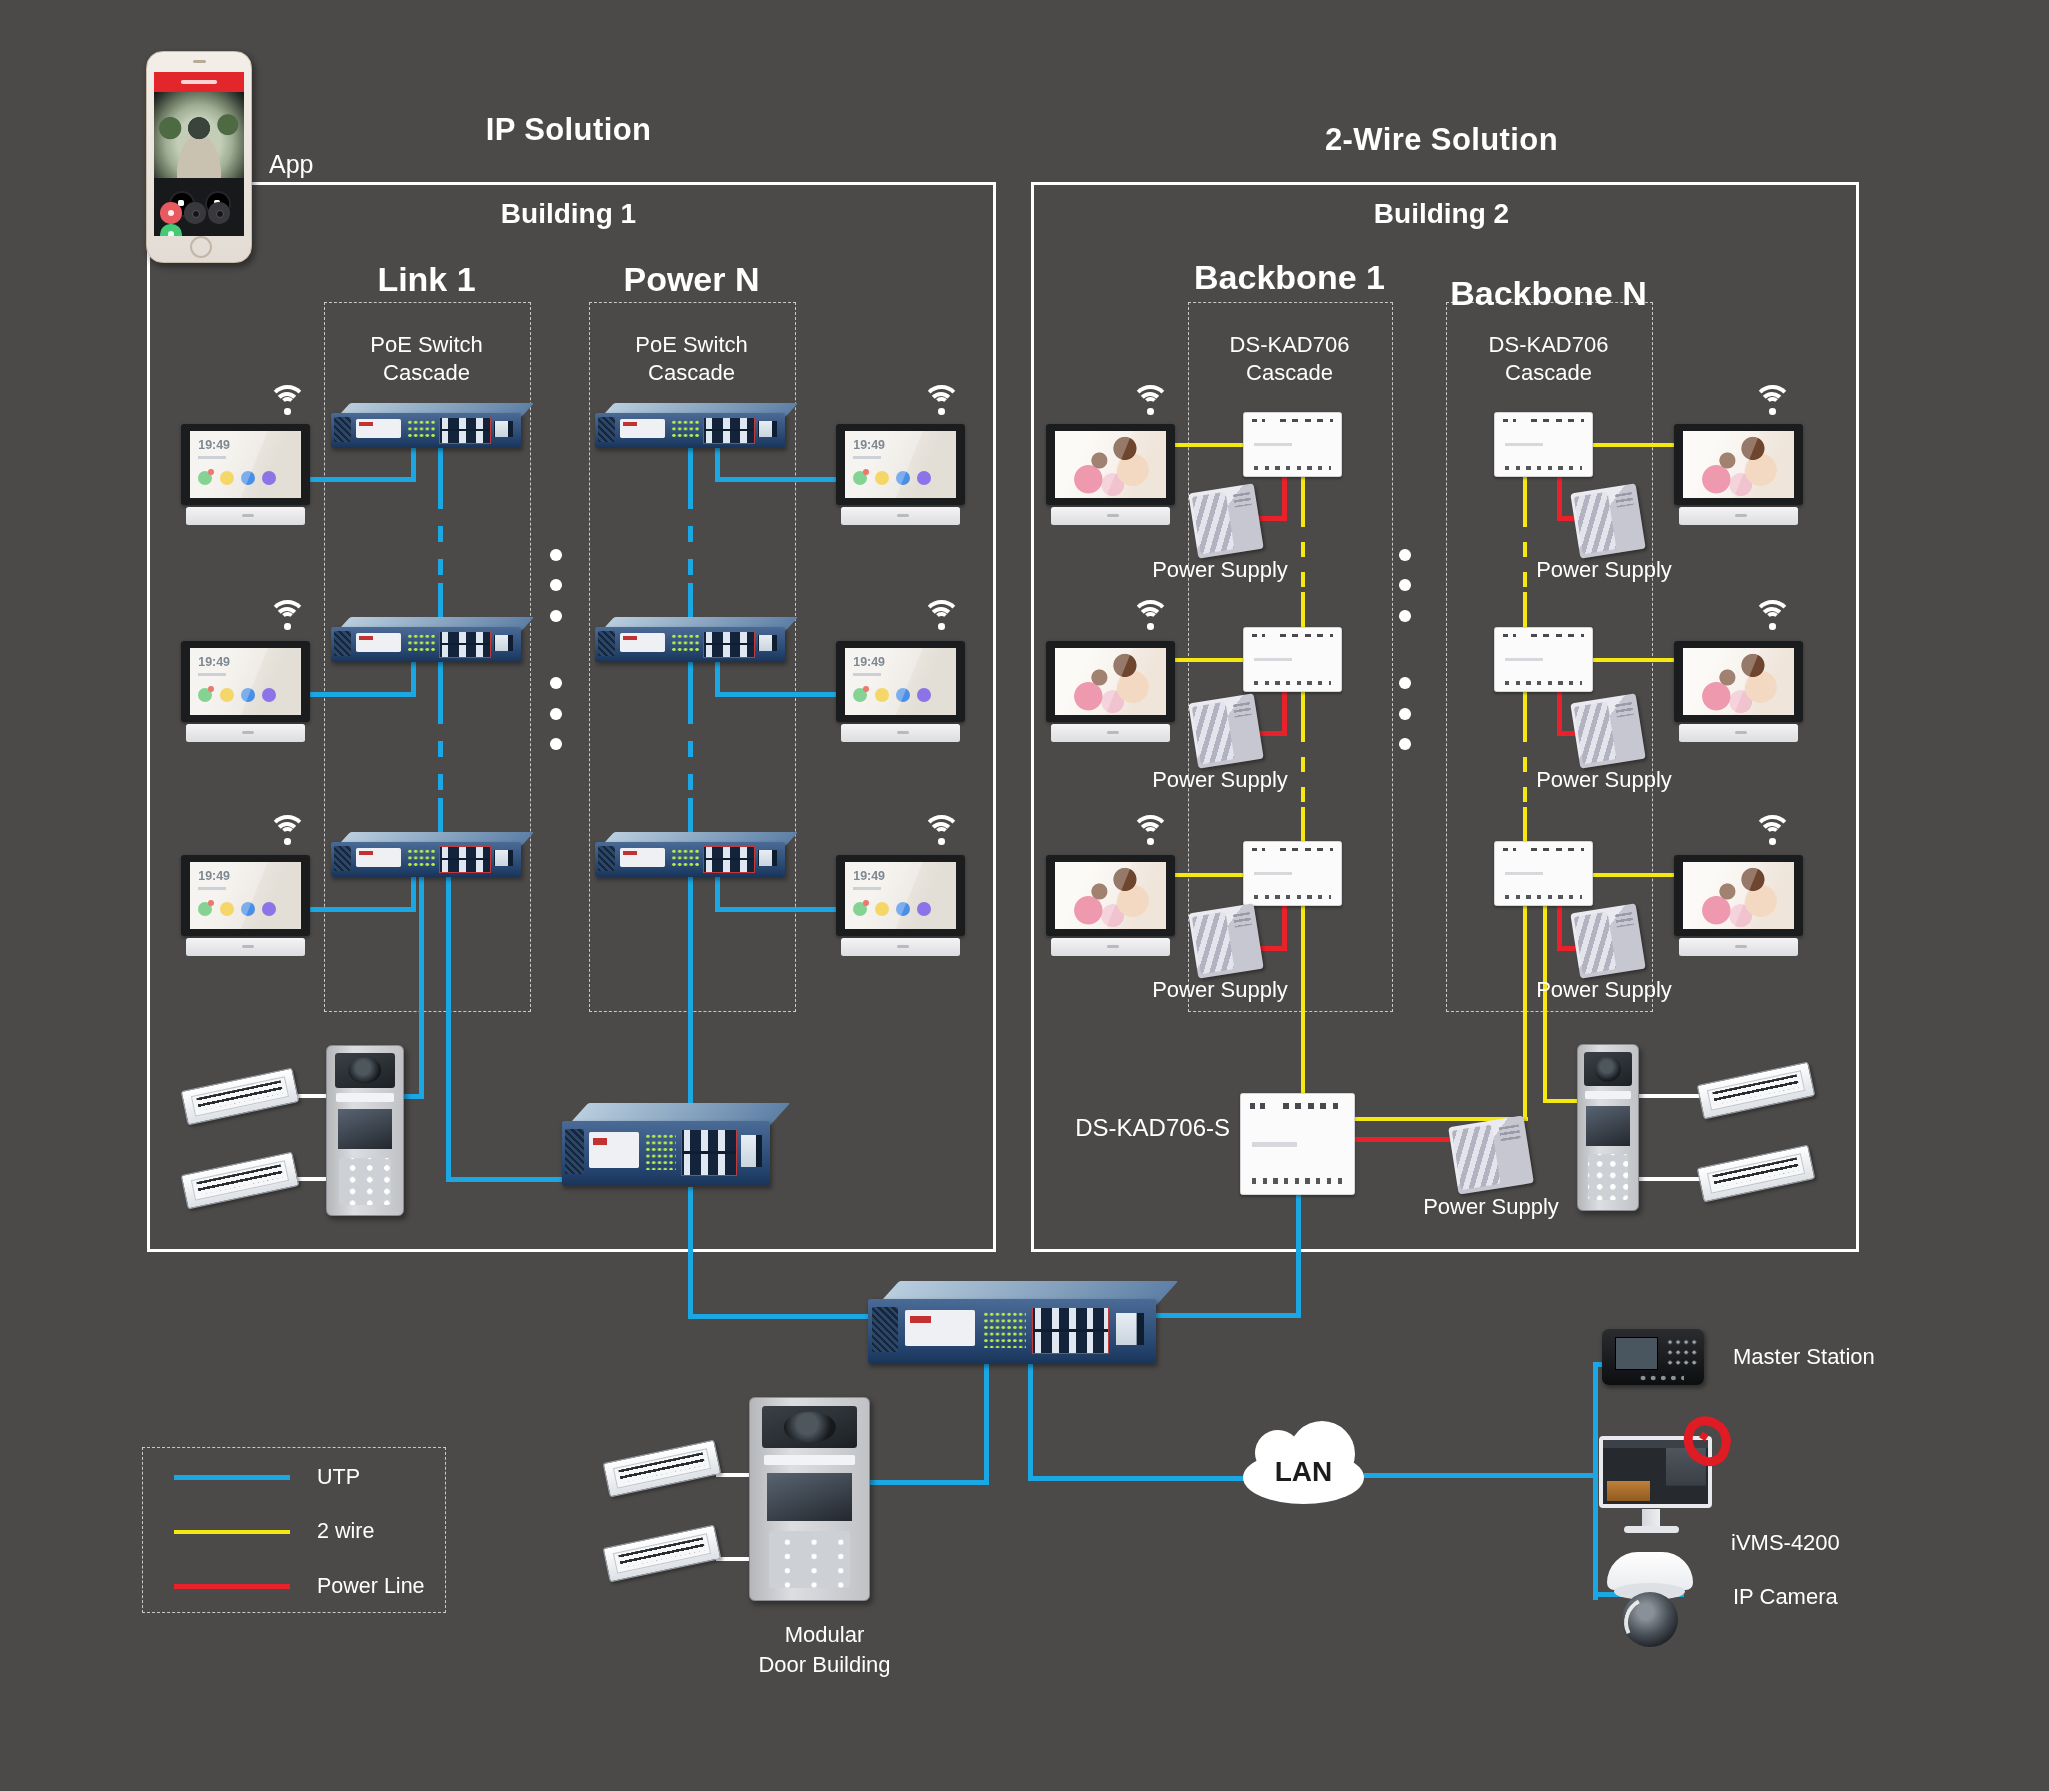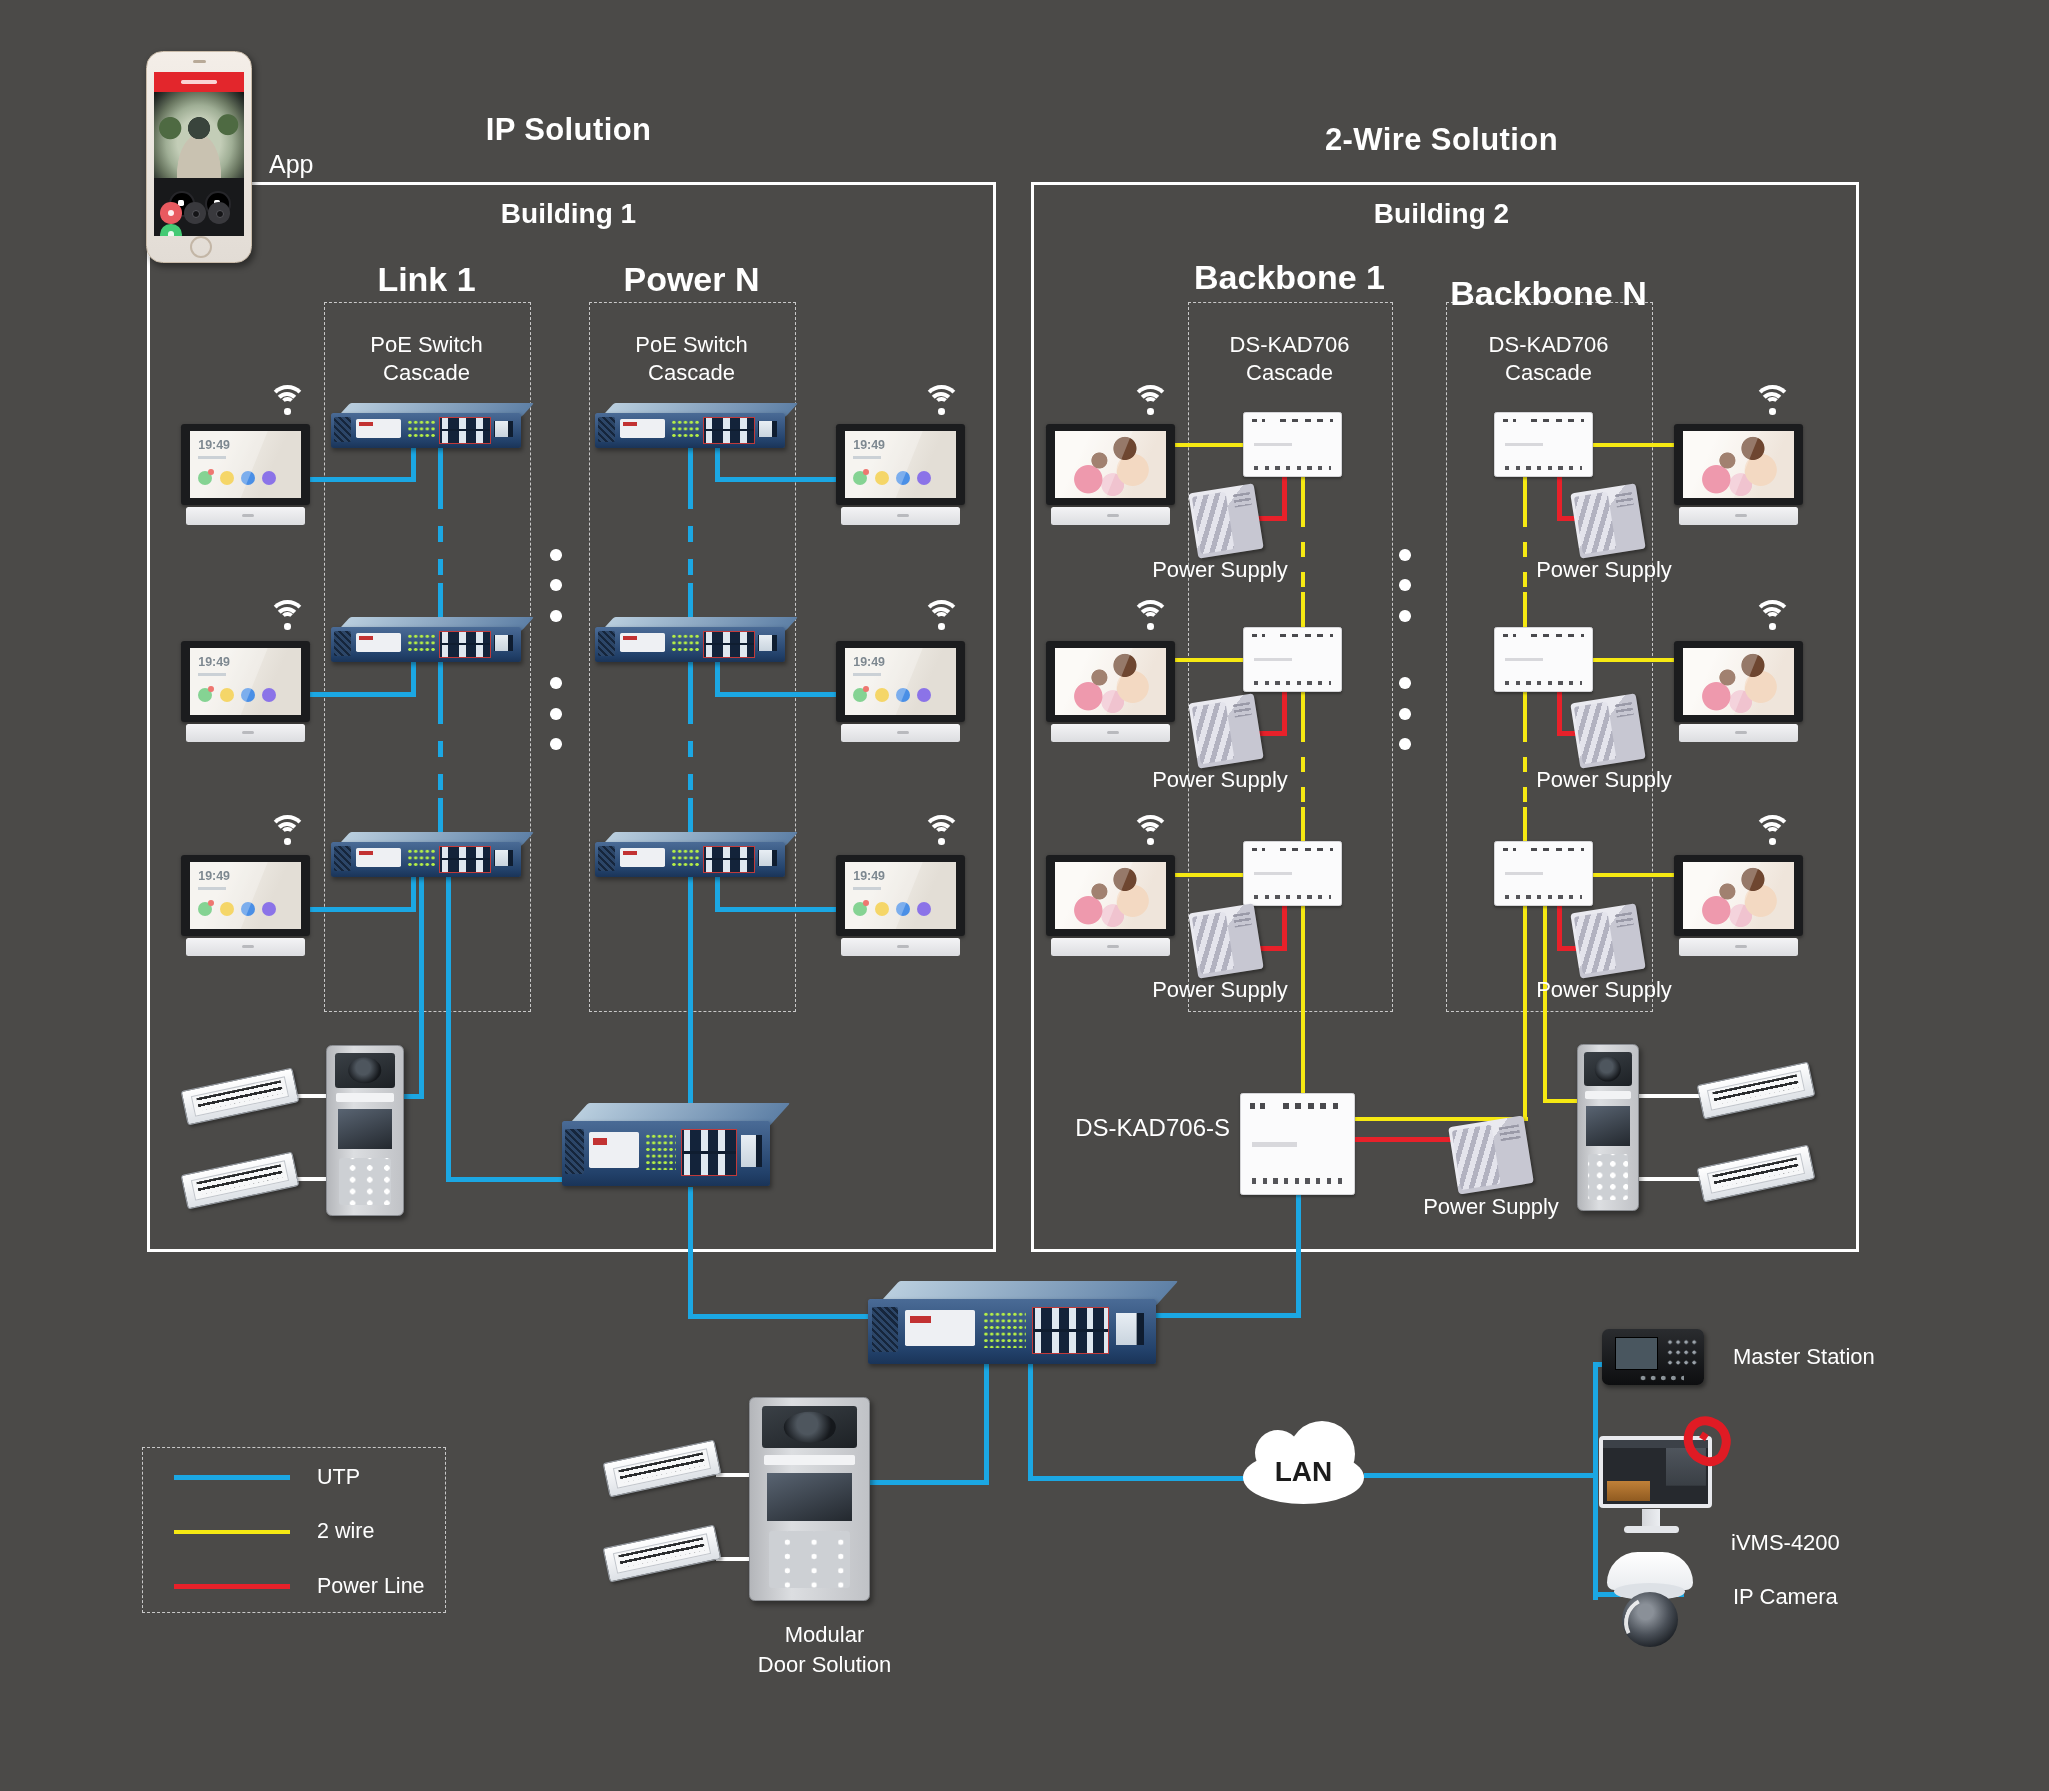--- a/index.html
+++ b/index.html
@@ -662,21 +662,21 @@
   <div class="lock" style="left:1699px;top:1156px;"></div>
   <div class="door" style="left:749px;top:1397px;width:119px;height:202px;">
     <div class="dcam"></div>
       <div class="dstrip"></div>
       <div class="dscr"></div>
       <div class="dpad"></div>
     </div>
   <div class="lock" style="left:605px;top:1451px;"></div>
   <div class="lock" style="left:605px;top:1536px;"></div>
   <div class="t lbl ctr" style="left:742px;top:1622px;width:165px;">Modular</div>
-  <div class="t lbl ctr" style="left:742px;top:1652px;width:165px;">Door Solution</div>
+  <div class="t lbl ctr" style="left:742px;top:1652px;width:165px;">Door Building</div>
 
   <div class="cloud" style="left:1243px;top:1423px;width:121px;height:83px;">
     <em class="cb"></em>
       <em class="c1"></em>
       <em class="c2"></em>
     <div class="t">LAN</div>
   </div>
 
   <div class="master" style="left:1602px;top:1329px;width:102px;height:56px;">
       <u></u>

